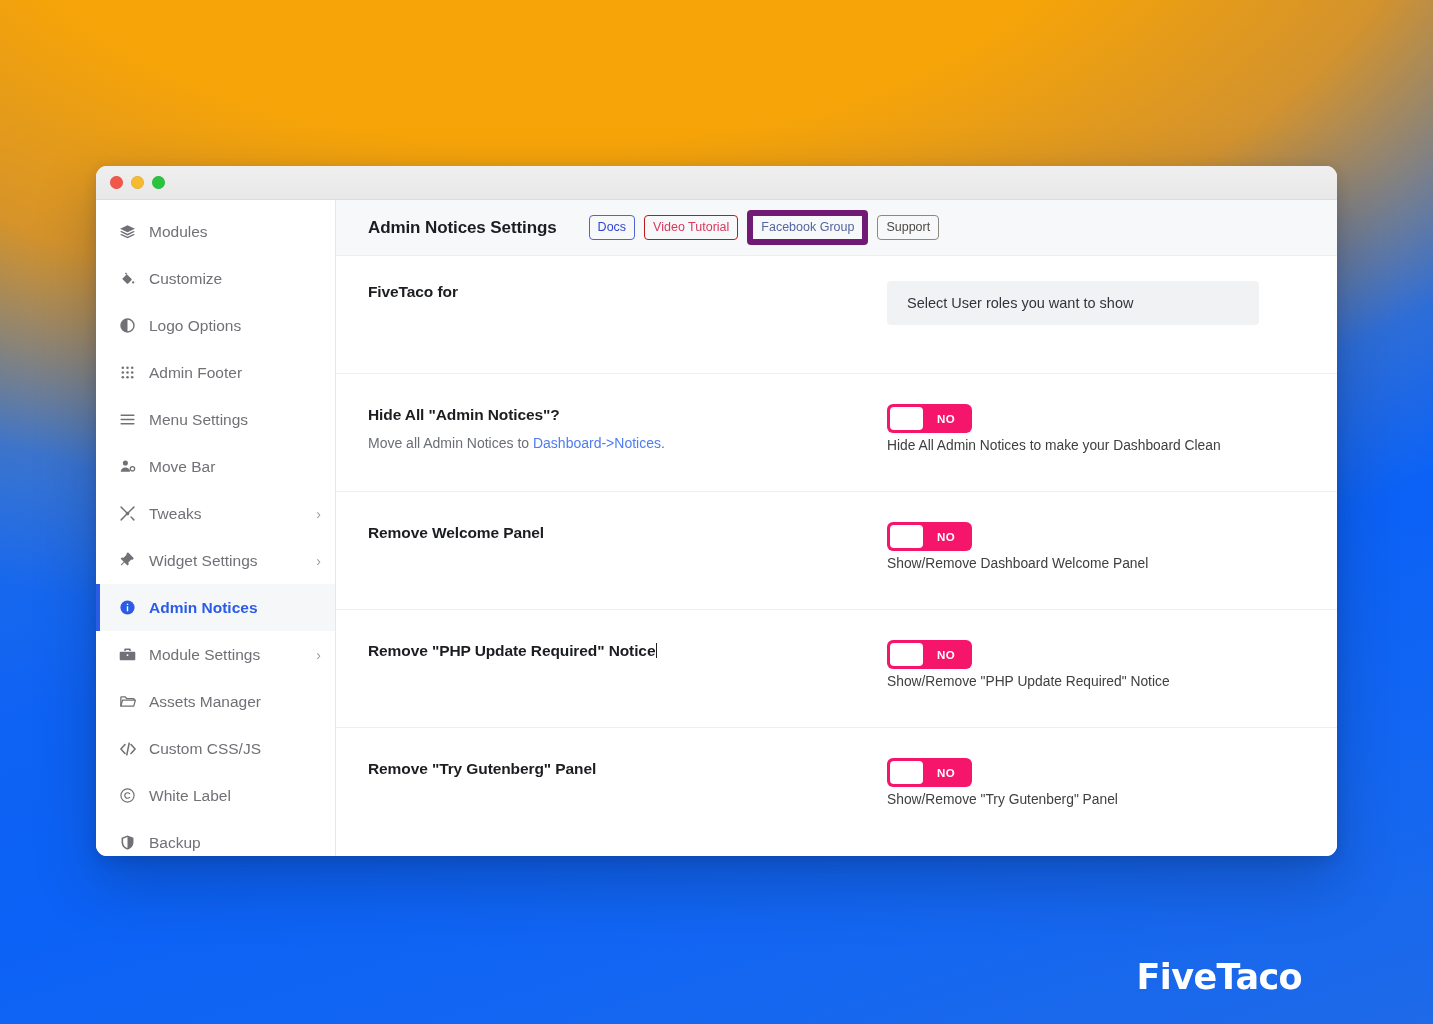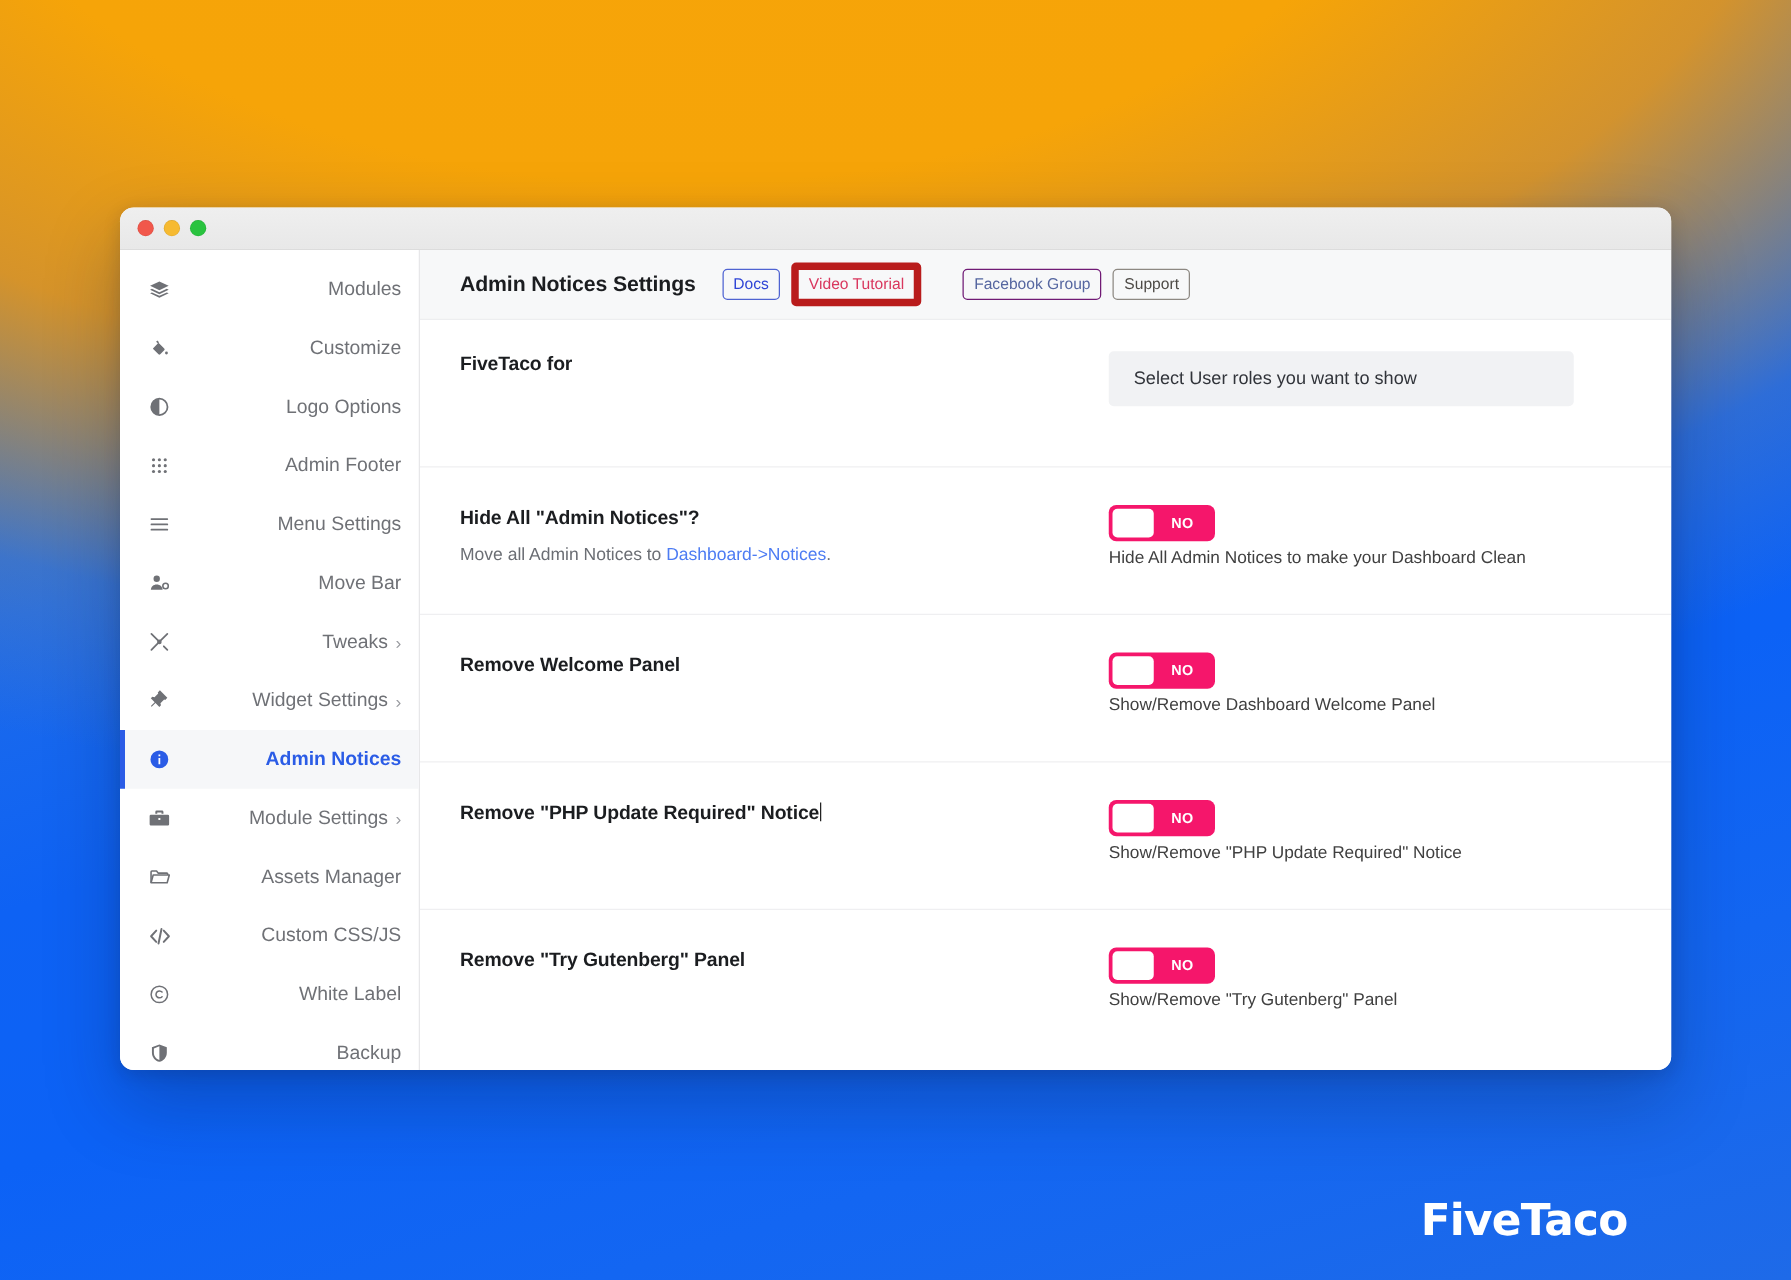--- a/index.html
+++ b/index.html
@@ -48,21 +48,20 @@
   #window-body { display: flex; height: calc(100% - 34px); }
 
   
   #sidebar {
     width: 240px;
     flex: 0 0 240px;
     background: #ffffff;
     border-right: 1px solid #E7E7E9;
     padding-top: 8px;
     overflow: hidden;
-    text-align: right;
   }
   .nav-item {
     position: relative;
     display: flex;
     align-items: center;
     height: 47px;
     padding: 0 14px 0 22px;
     color: #6F7176;
     font-size: 15.5px;
     cursor: pointer;
@@ -110,34 +109,34 @@
     display: flex;
     align-items: center;
     padding-left: 32px;
     gap: 9px;
   }
   #page-title-text {
     font-size: 17px;
     font-weight: 700;
     color: #1B1D20;
     letter-spacing: -0.1px;
-    margin-right: 12px;
+    margin-right: 23px;
   }
   .hdr-btn {
     font-size: 12.5px;
     line-height: 1;
     padding: 5px 8px 6px;
     border-radius: 4px;
     background: transparent;
     cursor: pointer;
     white-space: nowrap;
   }
   .hdr-btn.docs     { border: 1px solid #4F63D2; color: #2F45D6; text-align: right; }
-  .hdr-btn.video    { border: 6px solid #b91c1c; color: #D9375E; }
-  .hdr-btn.facebook { border: 1px solid #701a75; color: #5566A0; margin-left: 24px; }
+  .hdr-btn.video    { border: 1px solid #b91c1c; color: #D9375E; }
+  .hdr-btn.facebook { border: 6px solid #701a75; color: #5566A0; }
   .hdr-btn.support  { border: 1px solid #8D8882; color: #4D4A46; }
 
   .srow {
     display: flex;
     border-bottom: 1px solid #EFEFF1;
     padding: 30px 0 30px 32px;
     min-height: 118px;
     position: relative;
   }
   .srow:last-child { border-bottom: none; }

